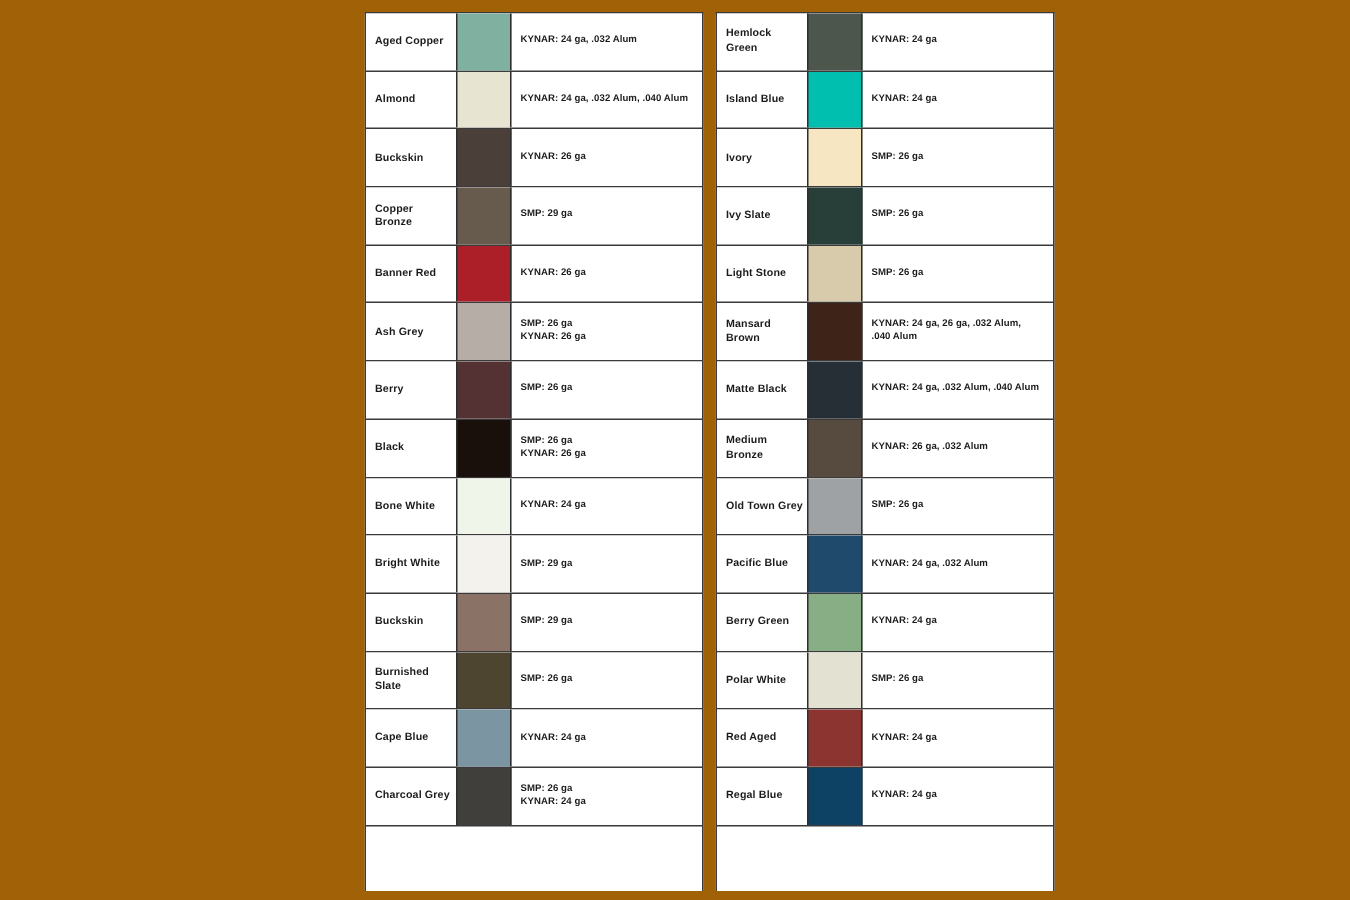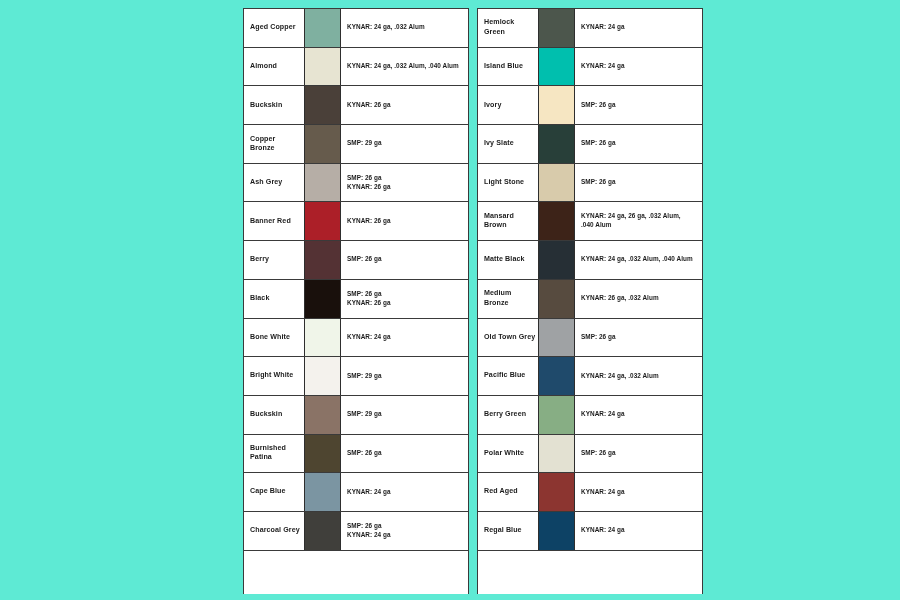--- a/index.html
+++ b/index.html
@@ -9,21 +9,21 @@
     width: 900px;
     height: 600px;
     overflow: hidden;
     font-family: "Liberation Sans", sans-serif;
   }
 
   #chart-root {
     position: relative;
     width: 900px;
     height: 600px;
-    background: #5eead4;
+    background: #a16207;
   }
 
   .color-table-wrap {
     position: absolute;
     left: 243px;
     top: 8px;
     width: 461px;
     height: 586px;
     display: flex;
     gap: 8px;
@@ -107,31 +107,31 @@
           <div class="name-cell">Buckskin</div>
           <div class="color-cell" style="background-color: rgb(74, 64, 57);"></div>
           <div class="spec-cell">KYNAR: 26 ga</div>
         </div>
         <div class="swatch-row">
           <div class="name-cell">Copper Bronze</div>
           <div class="color-cell" style="background-color: rgb(102, 91, 76);"></div>
           <div class="spec-cell">SMP: 29 ga</div>
         </div>
         <div class="swatch-row">
+          <div class="name-cell">Banner Red</div>
+          <div class="color-cell" style="background-color: rgb(172, 31, 40);"></div>
+          <div class="spec-cell">KYNAR: 26 ga</div>
+        </div>
+        <div class="swatch-row">
           <div class="name-cell">Ash Grey</div>
           <div class="color-cell" style="background-color: rgb(182, 174, 166);"></div>
           <div class="spec-cell">SMP: 26 ga
 KYNAR: 26 ga</div>
         </div>
         <div class="swatch-row">
-          <div class="name-cell">Banner Red</div>
-          <div class="color-cell" style="background-color: rgb(172, 31, 40);"></div>
-          <div class="spec-cell">KYNAR: 26 ga</div>
-        </div>
-        <div class="swatch-row">
           <div class="name-cell">Berry</div>
           <div class="color-cell" style="background-color: rgb(84, 50, 52);"></div>
           <div class="spec-cell">SMP: 26 ga</div>
         </div>
         <div class="swatch-row">
           <div class="name-cell">Black</div>
           <div class="color-cell" style="background-color: rgb(25, 16, 12);"></div>
           <div class="spec-cell">SMP: 26 ga
 KYNAR: 26 ga</div>
         </div>
@@ -144,21 +144,21 @@
           <div class="name-cell">Bright White</div>
           <div class="color-cell" style="background-color: rgb(244, 242, 237);"></div>
           <div class="spec-cell">SMP: 29 ga</div>
         </div>
         <div class="swatch-row">
           <div class="name-cell">Buckskin</div>
           <div class="color-cell" style="background-color: rgb(138, 115, 102);"></div>
           <div class="spec-cell">SMP: 29 ga</div>
         </div>
         <div class="swatch-row">
-          <div class="name-cell">Burnished Patina</div>
+          <div class="name-cell">Burnished Slate</div>
           <div class="color-cell" style="background-color: rgb(78, 69, 48);"></div>
           <div class="spec-cell">SMP: 26 ga</div>
         </div>
         <div class="swatch-row">
           <div class="name-cell">Cape Blue</div>
           <div class="color-cell" style="background-color: rgb(123, 149, 162);"></div>
           <div class="spec-cell">KYNAR: 24 ga</div>
         </div>
         <div class="swatch-row">
           <div class="name-cell">Charcoal Grey</div>

